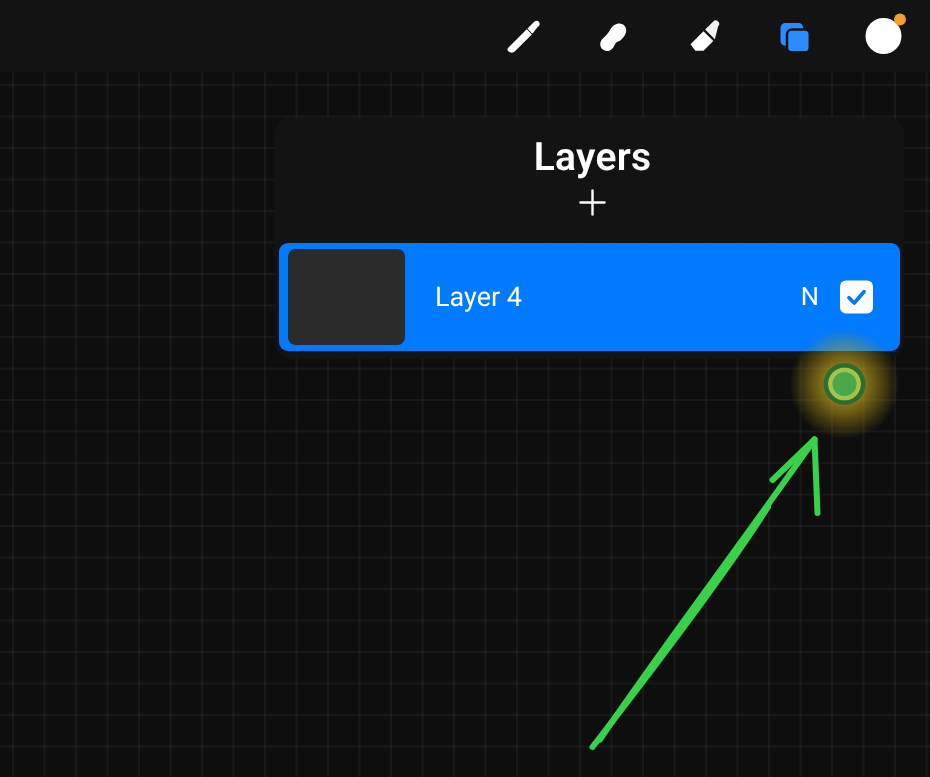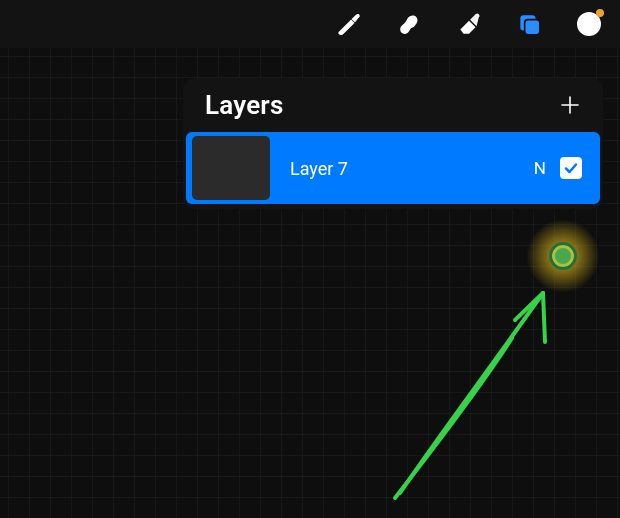--- a/index.html
+++ b/index.html
@@ -36,20 +36,21 @@
       width: 420px;
       background: rgba(20,20,20,0.92);
       border-radius: 12px;
       padding-bottom: 2px;
     }
     .panel-header {
       display: flex;
       align-items: center;
       justify-content: space-between;
       padding: 12px 18px 12px 22px;
+      flex-direction: column;
     }
     .panel-title {
       font-size: 26px;
       font-weight: 600;
       letter-spacing: 0.2px;
     }
     .add-layer {
       display: flex;
       align-items: center;
       justify-content: center;
@@ -167,21 +168,21 @@
       <div class="add-layer">
         <svg width="24" height="24" viewBox="0 0 24 24" stroke="#ffffff" stroke-width="1.6" stroke-linecap="round">
           <line x1="12" y1="4" x2="12" y2="20"></line>
           <line x1="4" y1="12" x2="20" y2="12"></line>
         </svg>
       </div>
     </div>
 
     <div class="layer-row selected">
       <div class="thumb dark"></div>
-      <div class="layer-name">Layer 7</div>
+      <div class="layer-name">Layer 4</div>
       <div class="blend-label">N</div>
       <div class="vis-check">
         <svg width="16" height="16" viewBox="0 0 16 16" fill="none" stroke="#007aff" stroke-width="2.5" stroke-linecap="round" stroke-linejoin="round">
           <polyline points="3,8.5 6.5,12 13,4.5"></polyline>
         </svg>
       </div>
     </div>
 
   </div>
 

